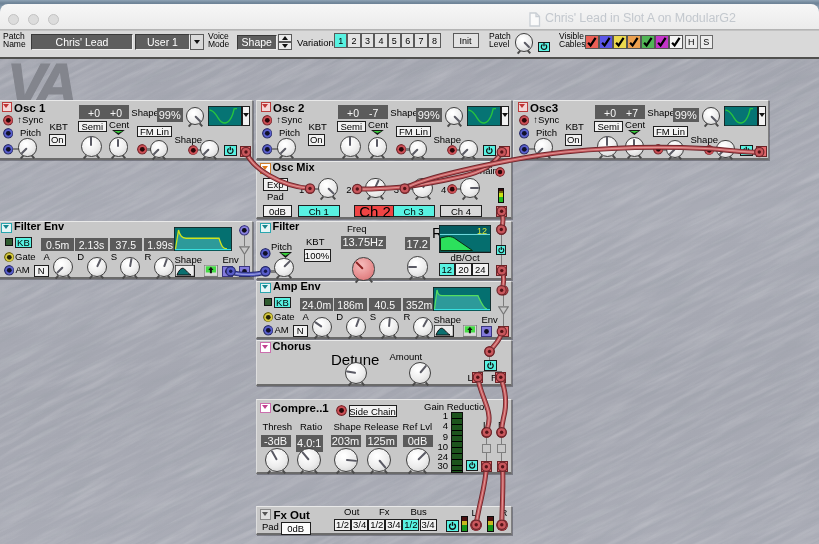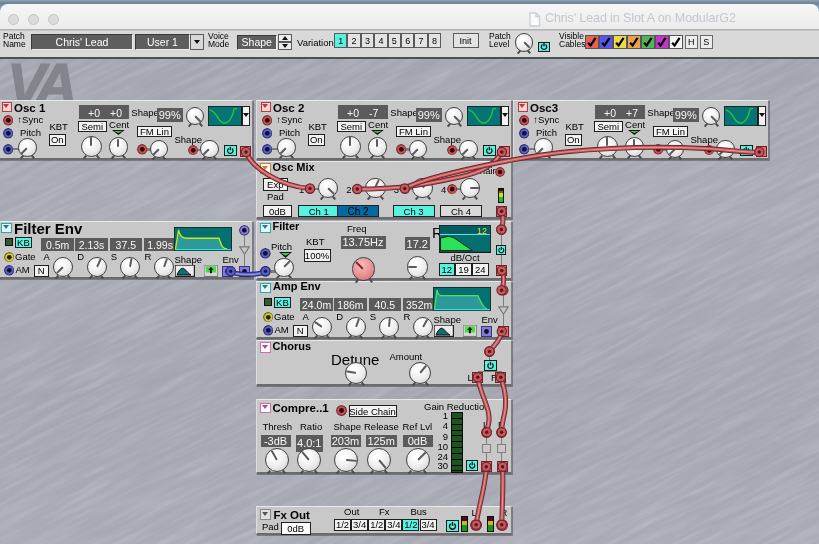--- a/index.html
+++ b/index.html
@@ -414,33 +414,33 @@
 <div class="lb" style="left:441.0px;top:184.5px;font-size:9.5px;color:#000">4</div>
 <svg class="po" style="left:446.8px;top:183.8px" width="10.4" height="10.4">
     <circle cx="5.2" cy="5.2" r="4.6000000000000005" fill="#cf5056" stroke="#7a292e" stroke-width="1.2"></circle>
     <circle cx="5.2" cy="5.2" r="2.3400000000000003" fill="#2a0709"></circle>
   </svg>
 <div class="st" style="left:456.0px;top:188px;width:5px;height:2.4px"></div>
 <div class="k" style="left:459.7px;top:177.7px;width:20.6px;height:20.6px;background:radial-gradient(circle at 40% 32%,#ffffff 8%,#ececec 55%,#d2d2d2 88%)">
     <i style="height:9.100000000000001px;transform:rotate(270deg);background:#5a5a64"></i>
   </div>
 <div class="bt" style="left:297.8px;top:205px;width:42px;height:12.4px;background:#58f2e2;font-size:9.5px">Ch 1</div>
-<div class="bt" style="left:337px;top:205px;width:42px;height:12.4px;background:#0369a1;font-size:10px">Ch 2</div>
+<div class="bt" style="left:354px;top:205px;width:42px;height:12.4px;background:#ef4444;font-size:15px">Ch 2</div>
 <div class="bt" style="left:392.6px;top:205px;width:42px;height:12.4px;background:#58f2e2;font-size:9.5px">Ch 3</div>
 <div class="bt" style="left:440.0px;top:205px;width:42px;height:12.4px;background:#d9d9d9;font-size:9.5px">Ch 4</div>
 <div class="ab" style="left:497.8px;top:187.8px;width:6.6px;height:15.6px;border:1px solid #0d0d0d;background:linear-gradient(180deg,#3a0c0c 0 2.5px,#756a10 2.5px 4.5px,#cbe114 4.5px 8px,#22bd22 8px)"></div>
 <svg class="sqp" style="left:496.1px;top:205.8px" width="11" height="11">
     <rect x="0.5" y="0.5" width="10" height="10" fill="#e4686c" stroke="#6b2427" stroke-width="1"></rect>
     <circle cx="5.5" cy="5.5" r="2.4" fill="#3a0d0f"></circle>
   </svg>
 <div class="m" style="left:-3px;top:221px;width:256px;height:58px"></div>
 <div class="tb" style="left:1px;top:222.5px;background:#e6f6f6;border-color:#2aa7b0">
     <u style="border-top-color:#18838d"></u>
   </div>
-<div class="lb" style="left:14px;top:220.7px;font-size:15px;font-weight:bold;color:#000">Filter Env</div>
+<div class="lb" style="left:14px;top:220.7px;font-size:11px;font-weight:bold;color:#000">Filter Env</div>
 <div class="ab" style="left:5px;top:238px;width:7.6px;height:7.6px;background:#2f5b2f;border:1px solid #111"></div>
 <div class="bt" style="left:14.7px;top:237.3px;width:17.5px;height:11px;background:#58f2e2;font-size:9.5px">KB</div>
 <div class="dp" style="left:41.3px;top:238.1px;width:32.6px;height:13.4px;font-size:10.5px">0.5m</div>
 <div class="dp" style="left:75.2px;top:238.1px;width:32.6px;height:13.4px;font-size:10.5px">2.13s</div>
 <div class="dp" style="left:109.5px;top:238.1px;width:32.6px;height:13.4px;font-size:10.5px">37.5</div>
 <div class="dp" style="left:143.8px;top:238.1px;width:32.6px;height:13.4px;font-size:10.5px">1.99s</div>
 <svg class="po" style="left:3.7px;top:251.7px" width="10.6" height="10.6">
     <circle cx="5.3" cy="5.3" r="4.7" fill="#d9cd3f" stroke="#665f11" stroke-width="1.2"></circle>
     <circle cx="5.3" cy="5.3" r="2.385" fill="#252208"></circle>
   </svg>
@@ -609,21 +609,21 @@
   </div>
 <svg class="ab" style="left:438.5px;top:225px" width="52" height="27.5">
     <rect x="0" y="0" width="52" height="27.5" fill="#056e6e" stroke="#1a1a1a" stroke-width="1.5"></rect>
     <rect x="1" y="1" width="50" height="7.5" fill="#045b60"></rect>
     <line x1="1" y1="9.5" x2="51" y2="9.5" stroke="#6fd8dc" stroke-width="1"></line>
     <path d="M1.5,13 L7,11.8 C10,11.2 13,11.6 15.5,13.2 L33.5,25.5 L1.5,25.5 z" fill="#2ce05c" stroke="#0a2a10" stroke-width="1"></path>
     <text x="48" y="9" text-anchor="end" font-family="Liberation Sans" font-size="9" fill="#d8e838">12</text>
   </svg>
 <div class="lb" style="left:450.5px;top:252.6px;font-size:9.5px;color:#000">dB/Oct</div>
 <div class="bt" style="left:438.5px;top:263px;width:16.6px;height:13.2px;background:#58f2e2;font-size:9.5px">12</div>
-<div class="bt" style="left:455.4px;top:263px;width:16.3px;height:13.2px;background:#f2f2f2;font-size:9.5px">19</div>
+<div class="bt" style="left:455.4px;top:263px;width:16.3px;height:13.2px;background:#f2f2f2;font-size:9.5px">20</div>
 <div class="bt" style="left:472px;top:263px;width:16.6px;height:13.2px;background:#f2f2f2;font-size:9.5px">24</div>
 <svg class="po" style="left:495.8px;top:224.0px" width="11.0" height="11.0">
     <circle cx="5.5" cy="5.5" r="4.9" fill="#cf5056" stroke="#7a292e" stroke-width="1.2"></circle>
     <circle cx="5.5" cy="5.5" r="2.475" fill="#2a0709"></circle>
   </svg>
 <div class="st" style="left:500.6px;top:235px;width:1.4px;height:32px"></div>
 <div class="pw" style="left:495.8px;top:245.3px;width:10.6px;height:10.2px">
     <svg width="8.6" height="8.2" viewBox="0 0 11 11">
       <path d="M3.6,3.1 A3.3,3.3 0 1 0 7.4,3.1" fill="none" stroke="#101010" stroke-width="1.5"></path>
       <line x1="5.5" y1="1" x2="5.5" y2="5.3" stroke="#101010" stroke-width="1.6"></line>

